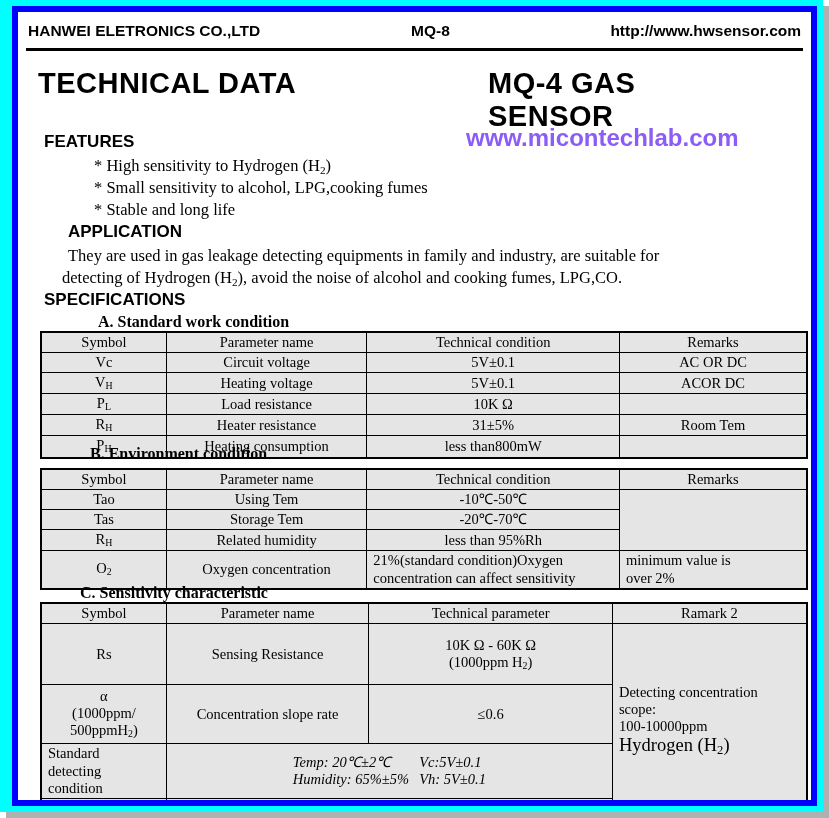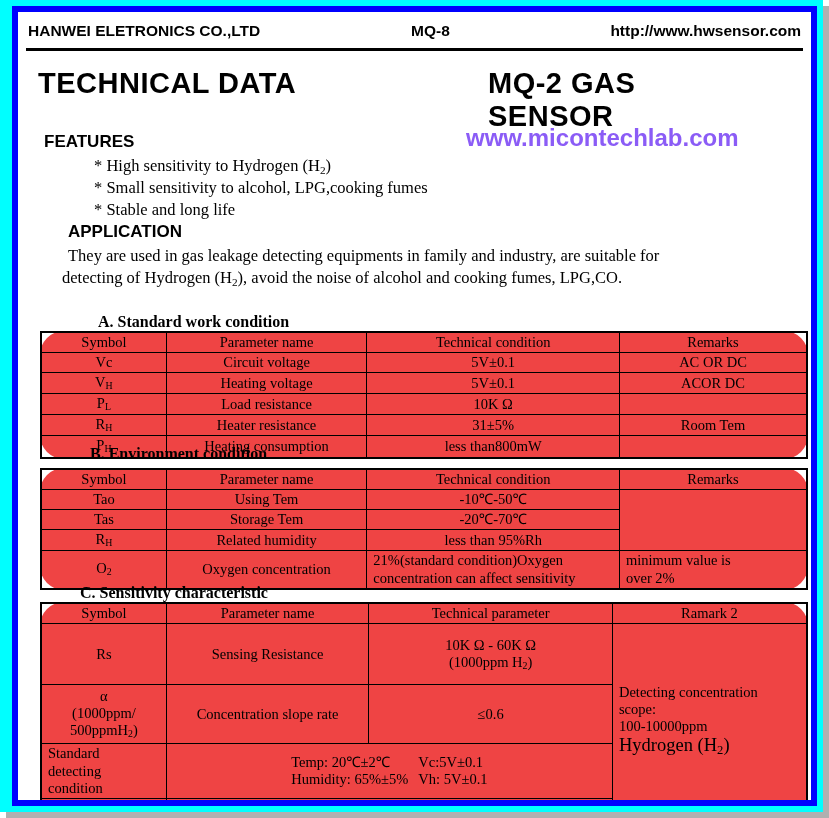--- a/index.html
+++ b/index.html
@@ -114,22 +114,21 @@
   sub { font-size: 0.68em; vertical-align: -0.25em; }
 
   
   table.spec {
     position: absolute;
     border-collapse: collapse;
     table-layout: fixed;
     font-family: "Liberation Serif", serif;
     font-size: 14.5px;
     color: #000000;
-    background: #ef4444;
-    border-radius: 24px;
+    background: #e5e5e5;
   }
   table.spec td {
     border: 1px solid #000000;
     padding: 1px 3px;
     text-align: center;
     vertical-align: middle;
     line-height: 1.18;
   }
   table.spec.outer-thick { border: 2px solid #000000; }
   table.spec td.left { text-align: left; padding-left: 6px; }
@@ -148,37 +147,38 @@
 <div class="page-white">
 
   <div class="doc-header">
     <span class="hdr-left">HANWEI ELETRONICS CO.,LTD</span>
     <span class="hdr-mid">MQ-8</span>
     <span class="hdr-right">http://www.hwsensor.com</span>
   </div>
 
   <div class="title-row">
     <span class="title-left">TECHNICAL   DATA</span>
-    <span class="title-right">MQ-2    GAS SENSOR</span>
+    <span class="title-right">MQ-4    GAS SENSOR</span>
   </div>
   <div class="site-url">www.micontechlab.com</div>
 
   <div class="sec-head" style="left:26px; top:120px;">FEATURES</div>
   <div class="body-text" style="left:76px; top:144px;">
     <span>* High sensitivity to Hydrogen (H<sub>2</sub>)</span>
   </div>
   <div class="body-text" style="left:76px; top:188px;">* Stable and long life</div>
   <div class="body-text" style="left:76px; top:166px;">* Small sensitivity to alcohol, LPG,cooking fumes</div>
 
   <div class="sec-head" style="left:26px; top:210px;margin-left:24px;">APPLICATION</div>
   <div class="body-text" style="left:50px; top:234px;">They are used in gas leakage detecting equipments in family and industry, are suitable for</div>
   <div class="body-text" style="left:44px; top:256px;">
     detecting of Hydrogen (H<sub>2</sub>), avoid the noise of alcohol and cooking fumes, LPG,CO.
   </div>
 
+  <div class="sec-head" style="left:26px; top:278px;">SPECIFICATIONS</div>
 
   <div class="tbl-caption" style="left:80px; top:301px;">A. Standard work condition</div>
 
   <table class="spec outer-thick" style="left:22px; top:319px; width:768px;">
     <colgroup>
       <col style="width:125px">
         <col style="width:200px">
         <col style="width:252px">
         <col style="width:187px">
     </colgroup>
@@ -311,21 +311,21 @@
         <td>≤0.6</td>
       </tr>
 
       <tr>
         <td class="left top-align" style="height:52px;">
           <span>Standard</span><br>
           <span>detecting</span><br>
           <span>condition</span>
         </td>
         <td colspan="2" class="top-align">
-          <div style="display:flex; justify-content:center; gap:10px;">
+          <div style="display:flex; justify-content:center; gap:10px;font-style:italic;">
             <div style="text-align:left;">
               <span>Temp: 20℃±2℃</span><br>
               <span>Humidity: 65%±5%</span>
             </div>
             <div style="text-align:left;">
               <span>Vc:5V±0.1</span><br>
               <span>Vh: 5V±0.1</span>
             </div>
           </div>
         </td>

